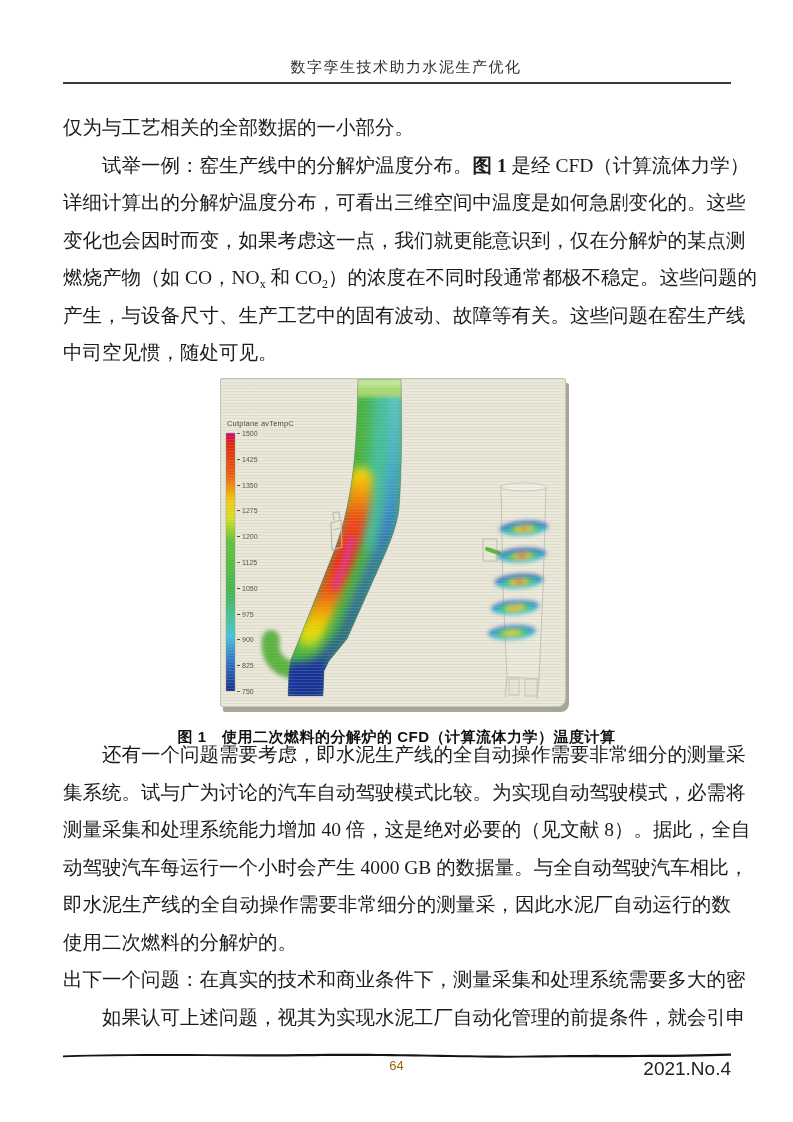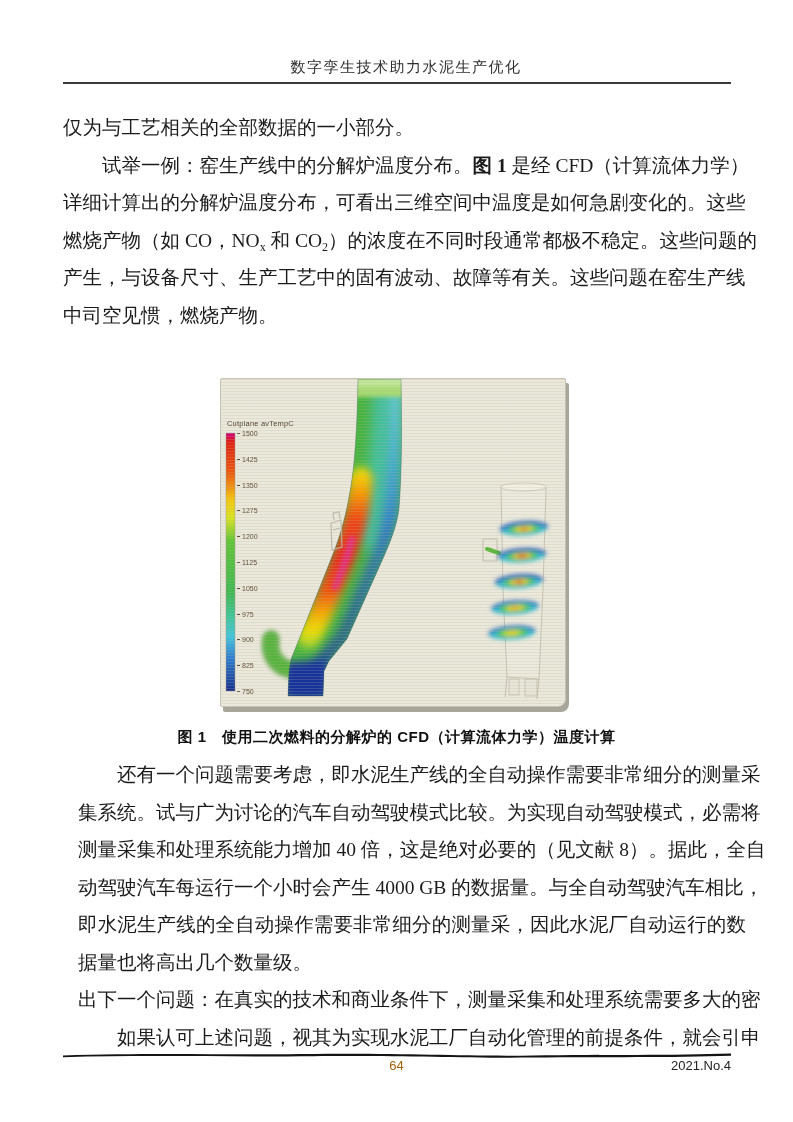--- a/index.html
+++ b/index.html
@@ -7,21 +7,21 @@
         font-family:"Liberation Serif","DejaVu Serif",serif;color:#1b1b1b;}
 
   
   .hdr{position:absolute;top:58px;left:0;right:0;text-align:center;
        font-size:15px;letter-spacing:1.5px;color:#2e2e2e;padding-left:19px;}
   .hdr-rule{position:absolute;top:82px;left:63px;width:668px;height:2px;background:#3a3a3a;}
 
   
   .tb{position:absolute;left:63px;width:668px;}
   .tb1{top:81px;margin-top:28px;}
-  .tb2{top:756px;margin-left:15px;}
+  .tb2{top:736px;}
   .ln{height:37.5px;line-height:37.5px;font-size:19.5px;
       text-align:justify;text-align-last:justify;white-space:nowrap;}
   .ln.end{text-align-last:left;}
   .ln.ind{text-indent:39px;}
   .ln b{font-weight:700;}
   .ln sub{font-size:12px;vertical-align:-4px;line-height:0;}
 
   
   .fig{position:absolute;left:220px;top:378px;width:344px;height:327px;
        background:#eae8db;border:1px solid #c6c3b2;border-radius:2px 2px 8px 2px;
@@ -41,37 +41,38 @@
 
   .caption{position:absolute;top:728px;left:0;right:0;text-align:center;
        font-family:"Liberation Sans","DejaVu Sans",sans-serif;font-weight:700;
        font-size:15px;color:#111;letter-spacing:.5px;}
 
   
   .ftr-rule{position:absolute;left:63px;top:1050px;width:668px;height:8px;}
   .ftr-page{position:absolute;top:1058px;left:0;right:0;text-align:center;
        font-family:Liberation Sans, sans-serif;font-size:13px;color:#a16207;}
   .ftr-issue{position:absolute;top:1058px;right:62px;
-       font-family:"Liberation Sans","DejaVu Sans",sans-serif;font-size:13px;color:#222;}
+       font-family:"Liberation Sans","DejaVu Sans",sans-serif;font-size:19px;color:#222;}
 </style>
 </head>
 <body>
 
 <div class="page">
 
   <div class="hdr">数字孪生技术助力水泥生产优化</div>
   <div class="hdr-rule"></div>
 
   <div class="tb tb1">
     <div class="ln end">仅为与工艺相关的全部数据的一小部分。</div>
     <div class="ln ind"><span>试举一例：窑生产线中的分解炉温度分布。</span><b>图 1</b><span> 是经 CFD（计算流体力学）</span></div>
     <div class="ln">详细计算出的分解炉温度分布，可看出三维空间中温度是如何急剧变化的。这些</div>
+    <div class="ln">变化也会因时而变，如果考虑这一点，我们就更能意识到，仅在分解炉的某点测</div>
     <div class="ln"><span>燃烧产物（如 CO，NO</span><sub>x</sub><span> 和 CO</span><sub>2</sub><span>）的浓度在不同时段通常都极不稳定。这些问题的</span></div>
     <div class="ln">产生，与设备尺寸、生产工艺中的固有波动、故障等有关。这些问题在窑生产线</div>
-    <div class="ln end">中司空见惯，燃烧产物。</div>
+    <div class="ln end">中司空见惯，随处可见。</div>
   </div>
 
   <div class="fig">
     <svg width="344" height="327" viewBox="0 0 344 327">
       <defs>
         <linearGradient id="lgbar" x1="0" y1="0" x2="0" y2="1">
           <stop offset="0" stop-color="#cf0080"></stop>
           <stop offset="0.035" stop-color="#e02012"></stop>
           <stop offset="0.16" stop-color="#ec5d0e"></stop>
           <stop offset="0.26" stop-color="#f4c90e"></stop>
@@ -203,21 +204,21 @@
   </div>
 
   <div class="caption">图 1　使用二次燃料的分解炉的 CFD（计算流体力学）温度计算</div>
 
   <div class="tb tb2">
     <div class="ln ind">还有一个问题需要考虑，即水泥生产线的全自动操作需要非常细分的测量采</div>
     <div class="ln">集系统。试与广为讨论的汽车自动驾驶模式比较。为实现自动驾驶模式，必需将</div>
     <div class="ln">测量采集和处理系统能力增加 40 倍，这是绝对必要的（见文献 8）。据此，全自</div>
     <div class="ln">动驾驶汽车每运行一个小时会产生 4000 GB 的数据量。与全自动驾驶汽车相比，</div>
     <div class="ln">即水泥生产线的全自动操作需要非常细分的测量采，因此水泥厂自动运行的数</div>
-    <div class="ln end">据量也将高出几个数量级。</div>
+    <div class="ln end">使用二次燃料的分解炉的。</div>
     <div class="ln">出下一个问题：在真实的技术和商业条件下，测量采集和处理系统需要多大的密</div>
     <div class="ln ind">如果认可上述问题，视其为实现水泥工厂自动化管理的前提条件，就会引申</div>
   </div>
 
   <svg class="ftr-rule" width="668" height="8" viewBox="0 0 668 8">
     <path d="M0,5.5 C90,2.5 160,5 250,4 C340,3 400,6.5 470,5.5 C540,4.5 610,5.5 668,3.5 L668,5.8 C610,7.8 540,6.8 470,7.6 C400,8.4 340,5.2 250,6.2 C160,7.2 90,4.8 0,7.2 Z" fill="#141414"></path>
   </svg>
   <div class="ftr-page">64</div>
   <div class="ftr-issue">2021.No.4</div>
 

